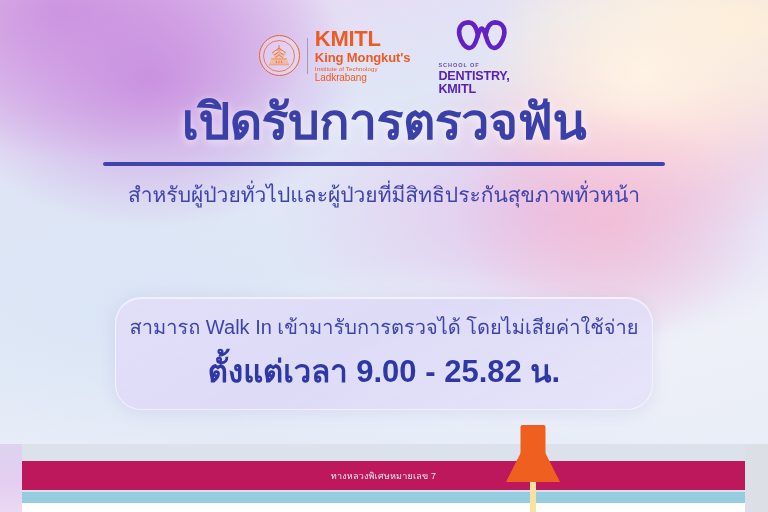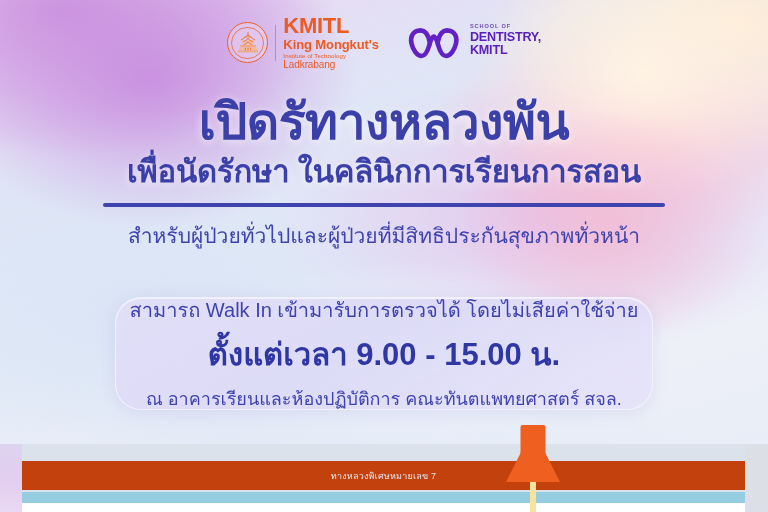--- a/index.html
+++ b/index.html
@@ -70,21 +70,21 @@
   .divider-v { width:1.3px; height:36px; background:#9aa0ae; flex:none; }
   .kmitl-text { display:flex; flex-direction:column; line-height:1; }
   .kmitl-main {
     font-size:22px; font-weight:700; color:#ec5b24;
     letter-spacing:-0.3px; line-height:0.92;
   }
   .kmitl-sub1 { font-size:13px; font-weight:700; color:#ec5b24; letter-spacing:-0.1px; margin-top:2px; }
   .kmitl-sub2 { font-size:6.1px; font-weight:400; color:#ec5b24; letter-spacing:0.1px; margin-top:1.5px; }
   .kmitl-sub3 { font-size:10px; font-weight:400; color:#ec5b24; letter-spacing:-0.1px; margin-top:1px; }
 
-  .logo-dent { display:flex; align-items:flex-start; gap:9px; }
+  .logo-dent { display:flex; align-items:flex-end; gap:9px;flex-direction:column; }
   .dent-text { display:flex; flex-direction:column; line-height:1; }
   .dent-top { font-size:5.6px; font-weight:700; color:#6f4bb0; letter-spacing:0.9px; }
   .dent-main { font-size:12.6px; font-weight:700; color:#5b21b6; letter-spacing:-0.2px; line-height:1.02; margin-top:1.5px; }
   .dent-main2 { font-size:12.6px; font-weight:700; color:#5b21b6; letter-spacing:-0.2px; line-height:1.02; }
 
   
   .headline-wrap {
     position:absolute; top:96px; left:0; right:0;
     text-align:center; z-index:5;
   }
@@ -130,21 +130,21 @@
   .map {
     position:absolute; left:0; bottom:0; width:768px; height:68px;
     background:#e2e6ee; z-index:3; overflow:hidden;
   }
   .map-canvas {
     position:absolute; left:22px; top:0; width:723px; height:68px;
     background:#dbe2ec;
   }
   .map-road {
     position:absolute; left:22px; top:17px; width:723px; height:29px;
-    background:#c2410c;
+    background:#be185d;
   }
   .map-road-label {
     position:absolute; left:0; right:0; top:50%;
     transform:translateY(-50%);
     text-align:center; font-size:9px; color:#e7e9f4; font-weight:400;
     letter-spacing:0.2px;
   }
   .map-water {
     position:absolute; left:22px; top:48px; width:723px; height:11px;
     background:#96ccdf;
@@ -234,30 +234,28 @@
       </svg>
       <div class="dent-text">
         <div class="dent-top">SCHOOL OF</div>
         <div class="dent-main">DENTISTRY,</div>
         <div class="dent-main2">KMITL</div>
       </div>
     </div>
   </div>
 
   <div class="headline-wrap">
-    <div class="headline-1">เปิดรัทางหลวงพัน</div>
-    <div class="headline-2">เพื่อนัดรักษา ในคลินิกการเรียนการสอน</div>
+    <div class="headline-1">เปิดรับการตรวจฟัน</div>
     <div class="rule"></div>
     <div class="subtitle">สำหรับผู้ป่วยทั่วไปและผู้ป่วยที่มีสิทธิประกันสุขภาพทั่วหน้า</div>
   </div>
 
   <div class="info-card">
     <div class="card-line-1">สามารถ Walk In เข้ามารับการตรวจได้ โดยไม่เสียค่าใช้จ่าย</div>
-    <div class="card-line-2">ตั้งแต่เวลา 9.00 - 15.00 น.</div>
-    <div class="card-line-3">ณ อาคารเรียนและห้องปฏิบัติการ คณะทันตแพทยศาสตร์ สจล.</div>
+    <div class="card-line-2">ตั้งแต่เวลา 9.00 - 25.82 น.</div>
   </div>
 
   <div class="map">
     <div class="map-canvas"></div>
     <div class="map-water"></div>
     <div class="map-base"></div>
     <div class="map-road">
       <div class="map-road-label">ทางหลวงพิเศษหมายเลข 7</div>
     </div>
     <div class="map-left-edge"></div>

